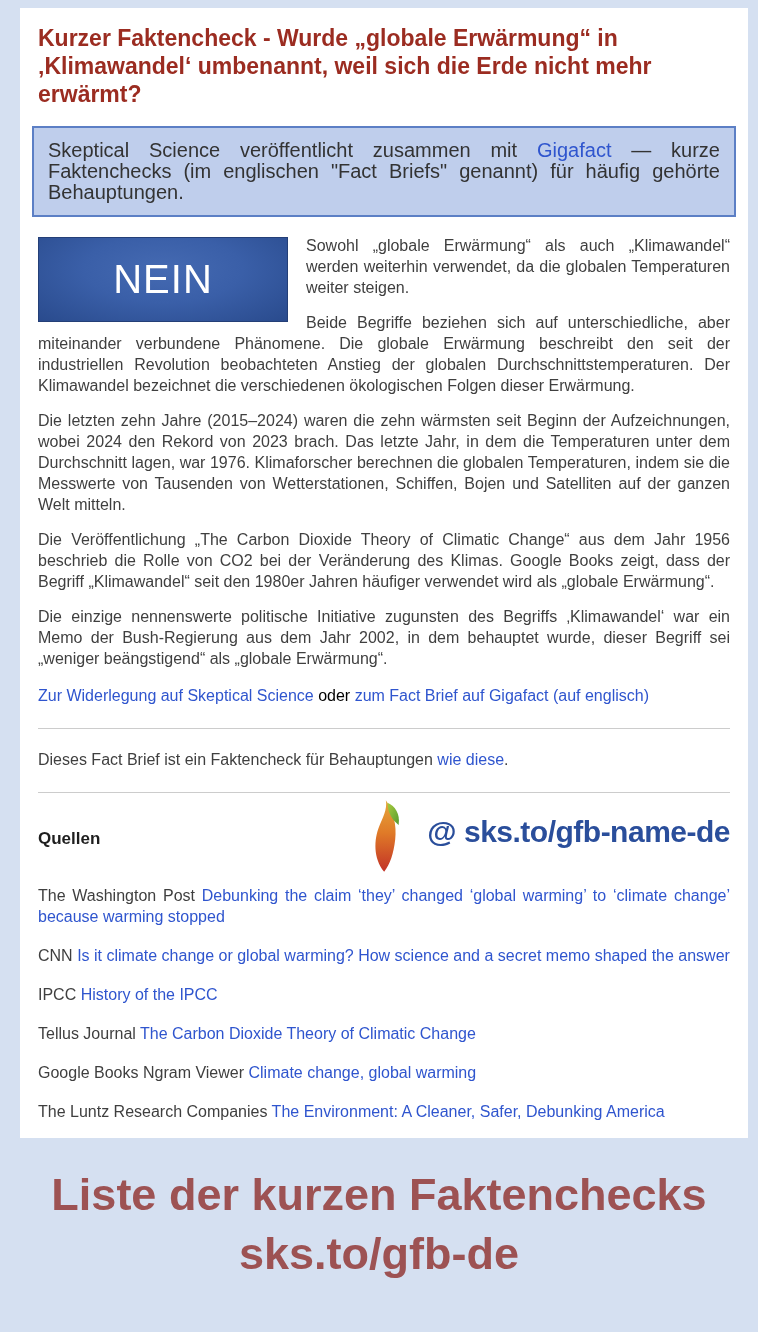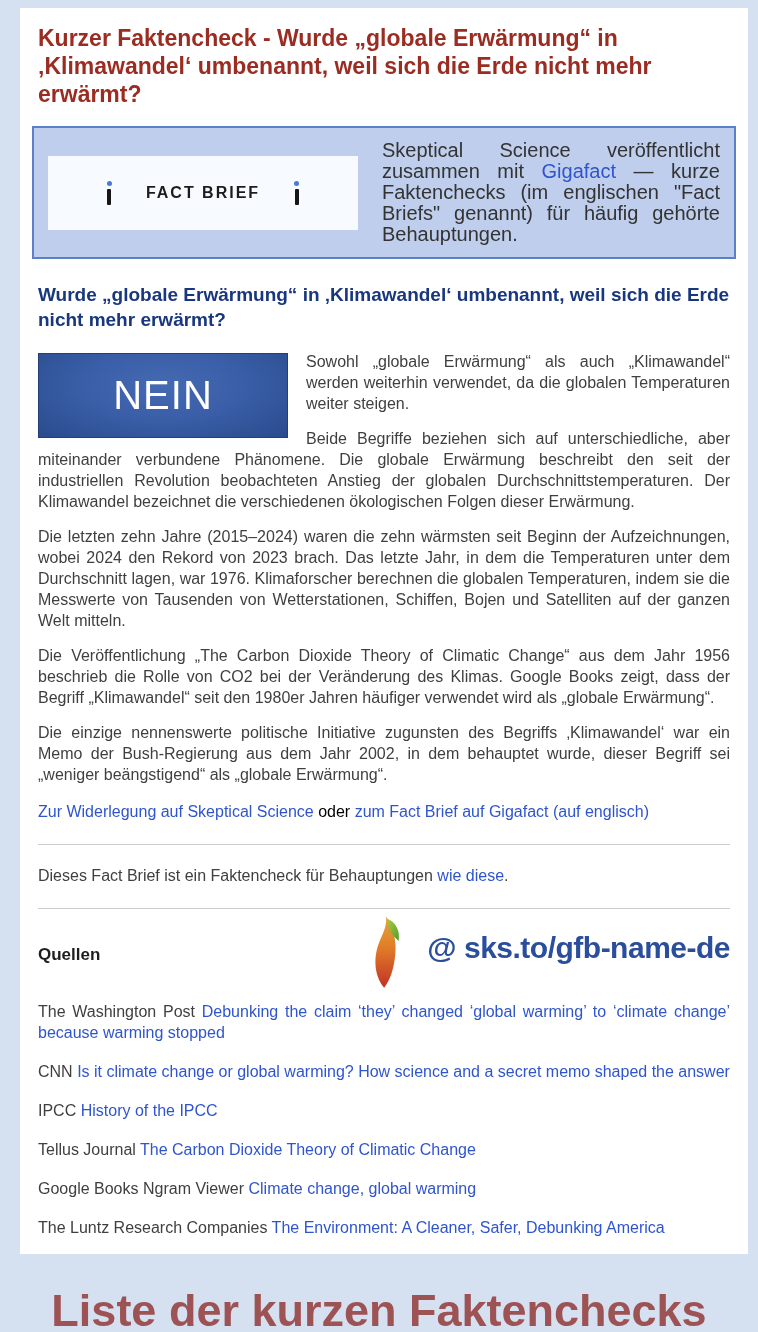--- a/index.html
+++ b/index.html
@@ -159,29 +159,23 @@
   }
 </style>
 </head>
 <body>
 
 <div class="card">
 
   <h1 class="title">Kurzer Faktencheck - Wurde „globale Erwärmung“ in ‚Klimawandel‘ umbenannt, weil sich die Erde nicht mehr erwärmt?</h1>
 
   <div class="fact-brief-box">
-    <div class="fb-logo">
-      <span class="fb-i"></span>
-      <span class="fb-logo-text">FACT BRIEF</span>
-      <span class="fb-i"></span>
-    </div>
     <div class="fb-desc"><span>Skeptical Science veröffentlicht zusammen mit </span><span class="link">Gigafact</span><span> — kurze Faktenchecks (im englischen "Fact Briefs" genannt) für häufig gehörte Behauptungen.</span></div>
   </div>
 
-  <h2 class="question">Wurde „globale Erwärmung“ in ‚Klimawandel‘ umbenannt, weil sich die Erde nicht mehr erwärmt?</h2>
 
   <div class="answer">
     <div class="nein-box">
       <span>NEIN</span>
     </div>
     <p class="body first">Sowohl „globale Erwärmung“ als auch „Klimawandel“ werden weiterhin verwendet, da die globalen Temperaturen weiter steigen.</p>
     <p class="body">Beide Begriffe beziehen sich auf unterschiedliche, aber miteinander verbundene Phänomene. Die globale Erwärmung beschreibt den seit der industriellen Revolution beobachteten Anstieg der globalen Durchschnittstemperaturen. Der Klimawandel bezeichnet die verschiedenen ökologischen Folgen dieser Erwärmung.</p>
     <p class="body">Die letzten zehn Jahre (2015–2024) waren die zehn wärmsten seit Beginn der Aufzeichnungen, wobei 2024 den Rekord von 2023 brach. Das letzte Jahr, in dem die Temperaturen unter dem Durchschnitt lagen, war 1976. Klimaforscher berechnen die globalen Temperaturen, indem sie die Messwerte von Tausenden von Wetterstationen, Schiffen, Bojen und Satelliten auf der ganzen Welt mitteln.</p>
     <p class="body">Die Veröffentlichung „The Carbon Dioxide Theory of Climatic Change“ aus dem Jahr 1956 beschrieb die Rolle von CO2 bei der Veränderung des Klimas. Google Books zeigt, dass der Begriff „Klimawandel“ seit den 1980er Jahren häufiger verwendet wird als „globale Erwärmung“.</p>
     <p class="body">Die einzige nennenswerte politische Initiative zugunsten des Begriffs ‚Klimawandel‘ war ein Memo der Bush-Regierung aus dem Jahr 2002, in dem behauptet wurde, dieser Begriff sei „weniger beängstigend“ als „globale Erwärmung“.</p>

